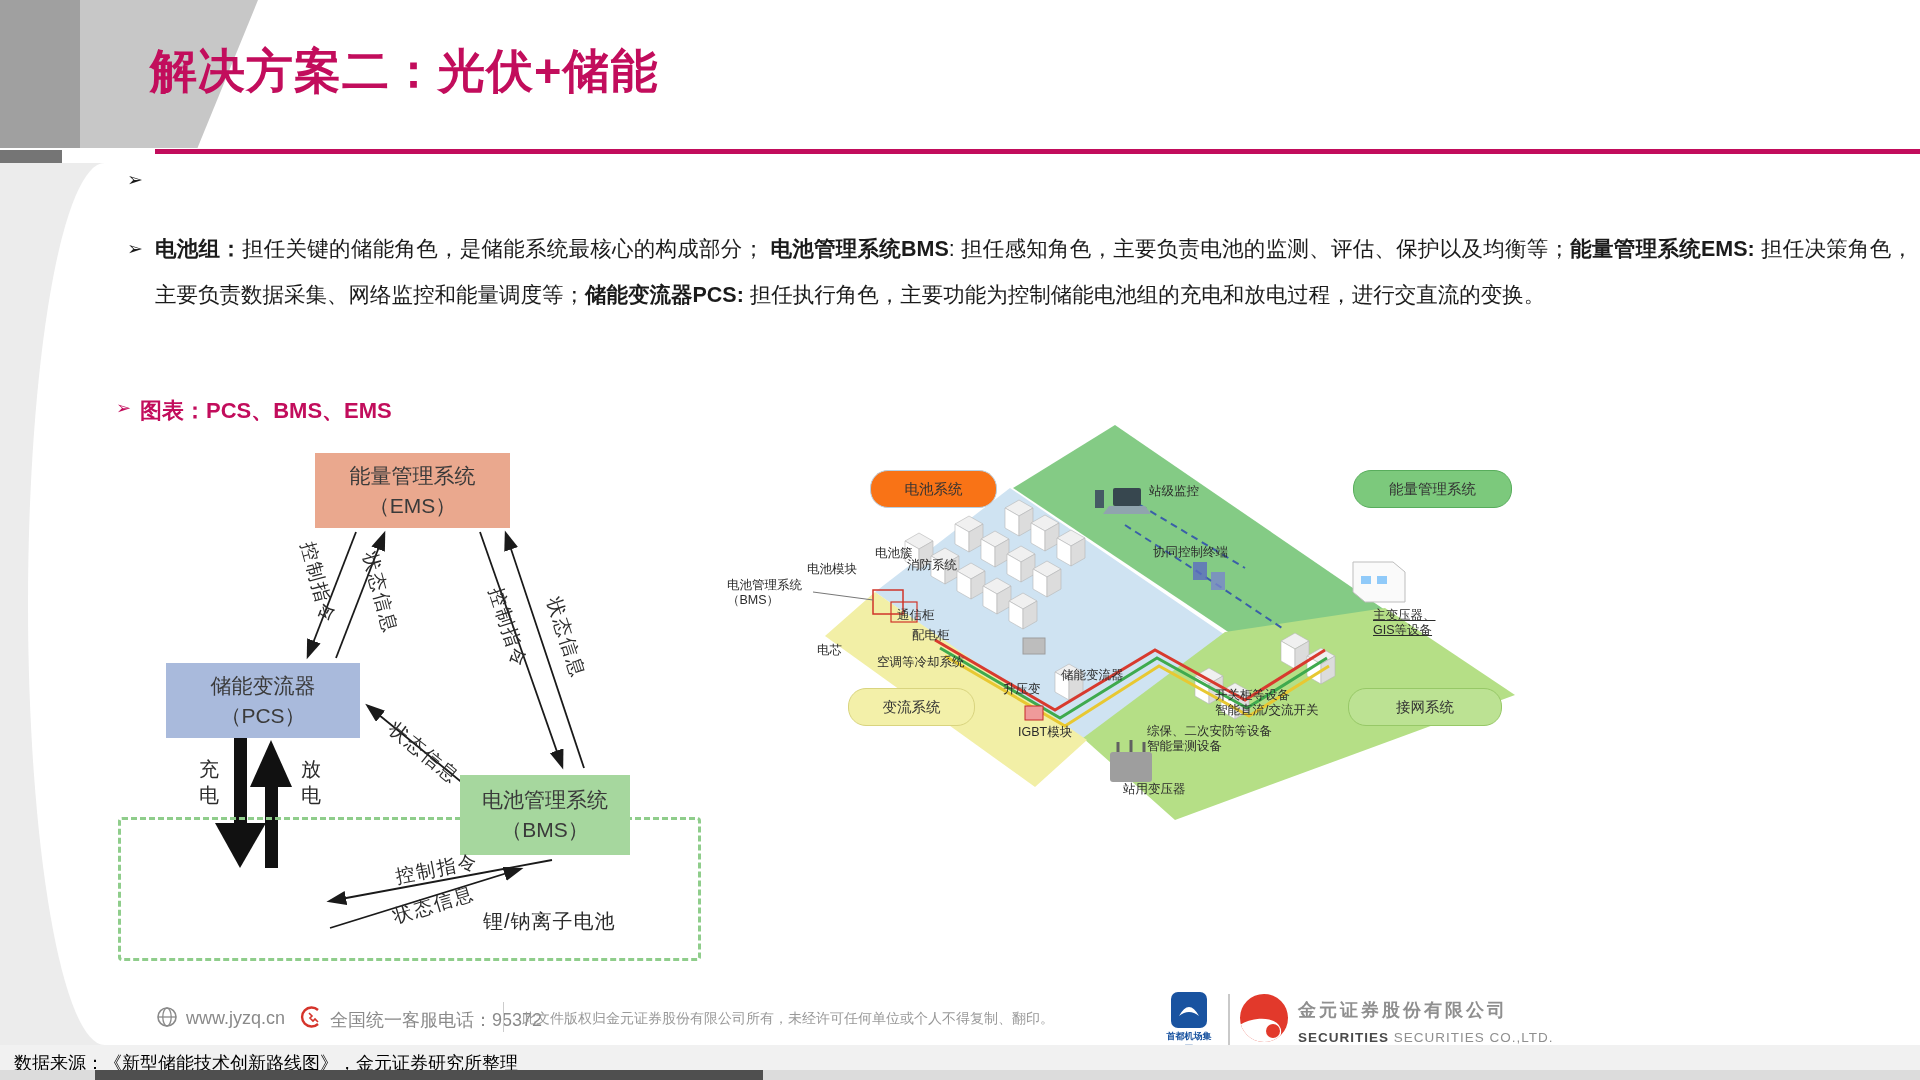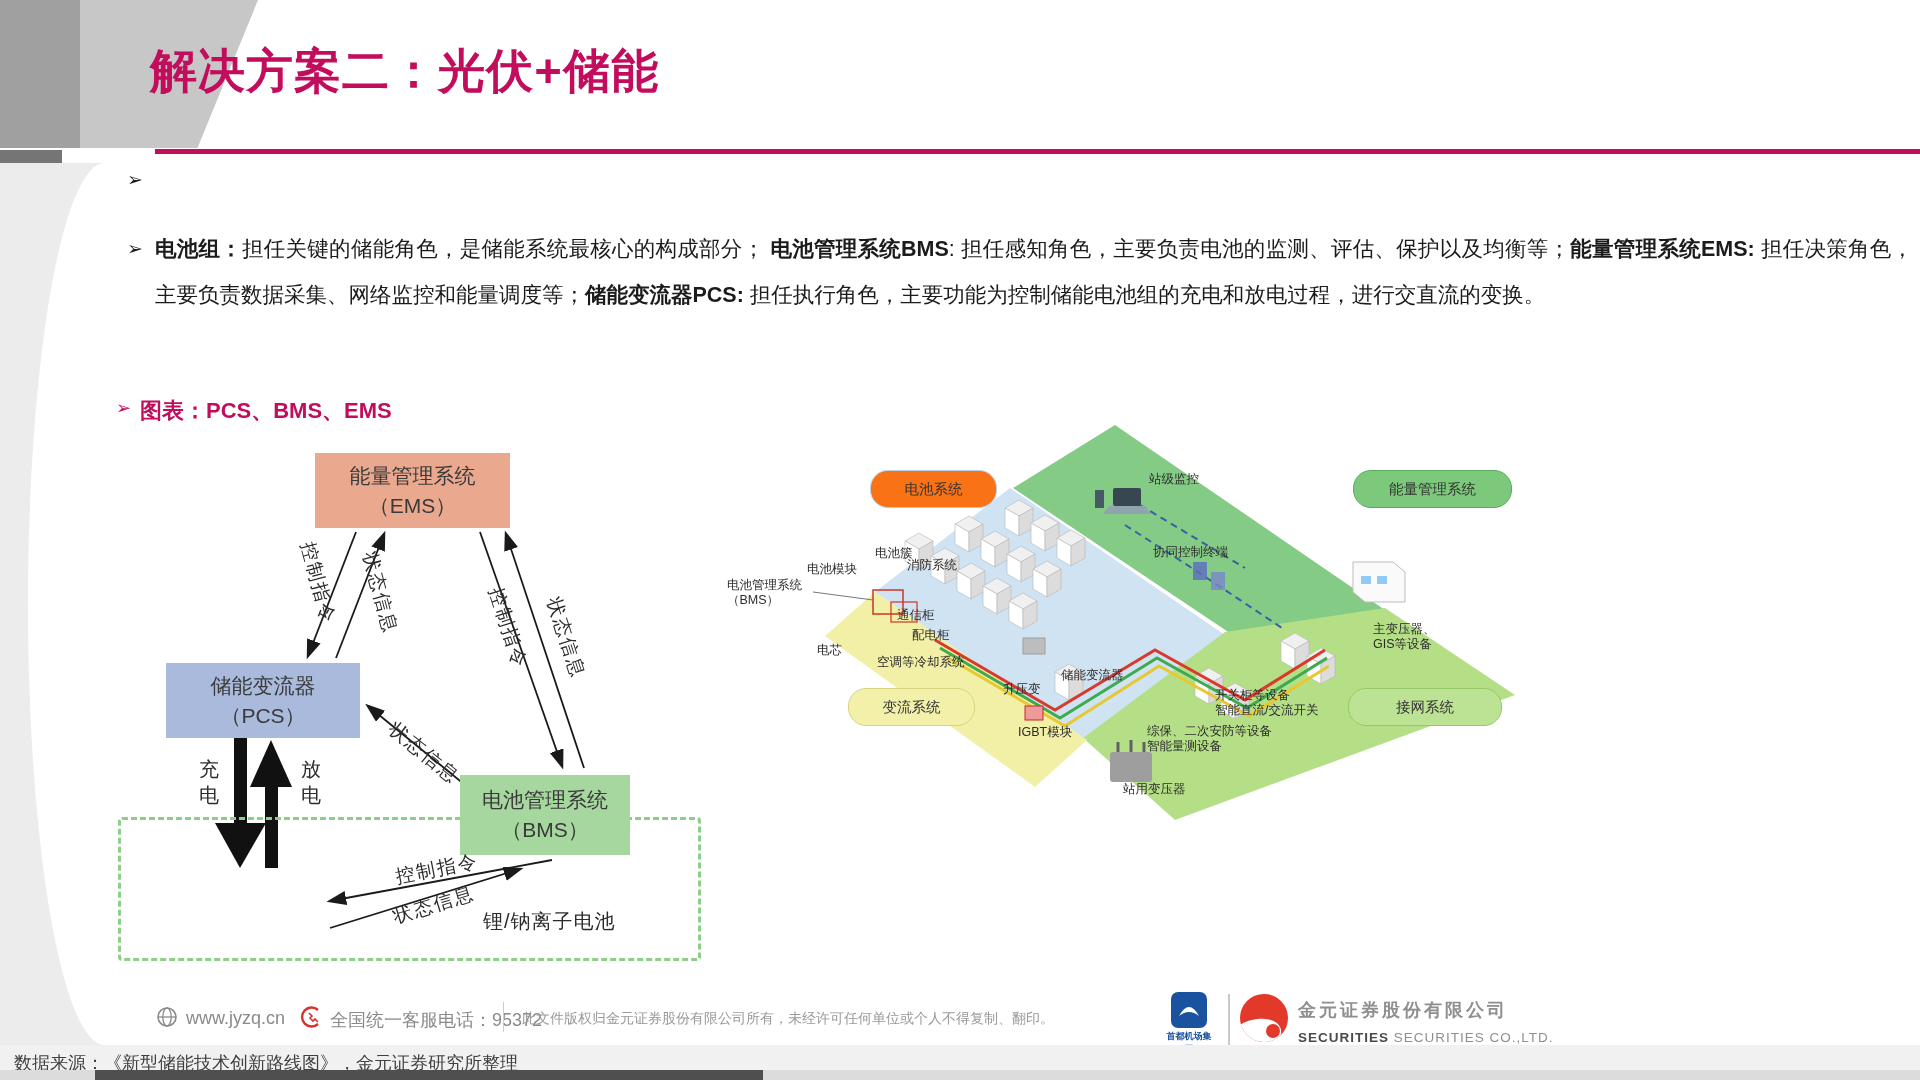--- a/index.html
+++ b/index.html
@@ -12,21 +12,21 @@
   .abs{position:absolute;}
   
   #deco-gray1{left:0;top:0;width:80px;height:148px;background:#a0a0a0;}
   #deco-gray2{left:80px;top:0;width:178px;height:148px;background:#c7c7c7;
     clip-path:polygon(0 0,100% 0,66% 100%,0 100%);}
   #deco-darkbar{left:0;top:150px;width:62px;height:13px;background:#757575;}
   #deco-band{left:0;top:163px;width:105px;height:882px;background:#ececec;}
   #deco-band-mask{left:28px;top:163px;width:220px;height:882px;background:#ffffff;
     border-radius:80px 0 0 80px / 460px 0 0 460px;}
   
-  #page-title{left:150px;top:40px;font-size:47px;font-weight:bold;color:#C20D5C;letter-spacing:1px;font-family:Liberation Mono, monospace;}
+  #page-title{left:150px;top:40px;font-size:47px;font-weight:bold;color:#C20D5C;letter-spacing:1px;}
   #title-rule{left:155px;top:149px;width:1765px;height:5px;background:#C20D5C;}
   
   .bullet-marker{position:absolute;left:-28px;top:0;font-size:19px;color:#1b1b1b;}
   #bullet1{left:155px;top:164px;width:1758px;font-size:21.5px;font-weight:bold;line-height:32px;}
   #bullet2{left:155px;top:226px;width:1758px;font-size:21.5px;line-height:46px;text-align:justify;}
   #figure-label{left:140px;top:396px;font-size:22px;font-weight:bold;color:#C20D5C;}
   #figure-label .bullet-marker{color:#C20D5C;left:-24px;top:1px;font-size:18px;}
   
   #flow{left:100px;top:440px;width:620px;height:530px;}
   #flow svg{position:absolute;left:0;top:0;}
@@ -72,21 +72,21 @@
   #gs-logo{left:1240px;top:994px;width:48px;height:48px;border-radius:50%;background:#e2392b;overflow:hidden;}
   #gs-logo::after{content:"";position:absolute;left:-14px;top:26px;width:56px;height:34px;background:#fff;
     border-radius:50%;transform:rotate(-18deg);}
   #gs-logo::before{content:"";position:absolute;left:26px;top:30px;width:14px;height:14px;background:#e2392b;
     border-radius:50%;z-index:2;}
   #gs-cn{left:1298px;top:998px;font-size:18px;color:#8f8f8f;font-weight:600;letter-spacing:3px;}
   #gs-en{left:1298px;top:1030px;font-size:13.5px;color:#8f8f8f;letter-spacing:1px;}
   #gs-en b{color:#4a4a4a;border-bottom:3px solid #cc2422;padding-bottom:1px;}
   
   #source-strip{left:0;top:1045px;width:1920px;height:35px;background:#f1f1f1;}
-  #source-note{left:14px;top:1051px;font-size:18px;color:#404040;}
+  #source-note{left:14px;top:1051px;font-size:18px;color:#000000;}
   #scroll-track{left:0;top:1070px;width:1920px;height:10px;background:#dcdcdc;}
   #scroll-thumb{left:95px;top:1070px;width:668px;height:10px;background:#4f4f4f;}
 </style>
 </head>
 <body>
 
 <div class="abs" id="deco-gray1"></div>
 <div class="abs" id="deco-gray2"></div>
 <div class="abs" id="deco-darkbar"></div>
 <div class="abs" id="deco-band"></div>
@@ -217,36 +217,36 @@
     <rect x="652" y="236" width="10" height="8" fill="#90caf9"></rect>
 
     <rect x="298" y="298" width="22" height="16" fill="#bdbdbd" stroke="#9e9e9e"></rect>
 
     <rect x="300" y="366" width="18" height="14" fill="#ef9a9a" stroke="#c62828"></rect>
   </svg>
 <div class="pill" style="left: 145px; top: 130px; width: 125px; height: 36px; background: #f97316; border-color: rgb(183, 207, 226);">电池系统</div>
     <div class="pill" style="left: 628px; top: 130px; width: 157px; height: 36px; background: rgb(124, 201, 124); border-color: rgb(88, 173, 92);">能量管理系统</div>
     <div class="pill" style="left: 123px; top: 348px; width: 125px; height: 36px; background: rgb(243, 240, 169); border-color: rgb(217, 212, 127);">变流系统</div>
     <div class="pill" style="left: 623px; top: 348px; width: 152px; height: 36px; background: rgb(188, 226, 147); border-color: rgb(151, 200, 103);">接网系统</div>
-    <span class="ill-label" style="left: 424px; top: 132px;">站级监控</span>
+    <span class="ill-label" style="left: 424px; top: 144px;">站级监控</span>
     <span class="ill-label" style="left: 428px; top: 205px;">协同控制终端</span>
     <span class="ill-label" style="left: 82px; top: 222px;">电池模块</span>
     <span class="ill-label" style="left: 150px; top: 206px;">电池簇</span>
     <span class="ill-label" style="left: 182px; top: 218px;">消防系统</span>
     <span class="ill-label" style="left: 2px; top: 238px;">电池管理系统
 （BMS）</span>
     <span class="ill-label" style="left: 172px; top: 268px;">通信柜</span>
     <span class="ill-label" style="left: 187px; top: 288px;">配电柜</span>
     <span class="ill-label" style="left: 152px; top: 315px;">空调等冷却系统</span>
     <span class="ill-label" style="left: 92px; top: 303px;">电芯</span>
     <span class="ill-label" style="left: 278px; top: 295px; margin-top: 47px;">升压变</span>
     <span class="ill-label" style="left: 336px; top: 328px;">储能变流器</span>
     <span class="ill-label" style="left: 293px; top: 385px;">IGBT模块</span>
     <span class="ill-label" style="left: 398px; top: 442px;">站用变压器</span>
-    <span class="ill-label" style="left: 648px; top: 282px;">主变压器、
+    <span class="ill-label" style="left: 648px; top: 268px; text-decoration: underline;">主变压器、
 GIS等设备</span>
     <span class="ill-label" style="left: 490px; top: 348px;">开关柜等设备
 智能直流/交流开关</span>
     <span class="ill-label" style="left: 422px; top: 384px;">综保、二次安防等设备
 智能量测设备</span>
   </div>
 
 <span class="abs" id="ft-globe">
   <svg width="22" height="22">
       <circle cx="11" cy="11" r="9" fill="none" stroke="#8a8a8a" stroke-width="1.6"></circle>

